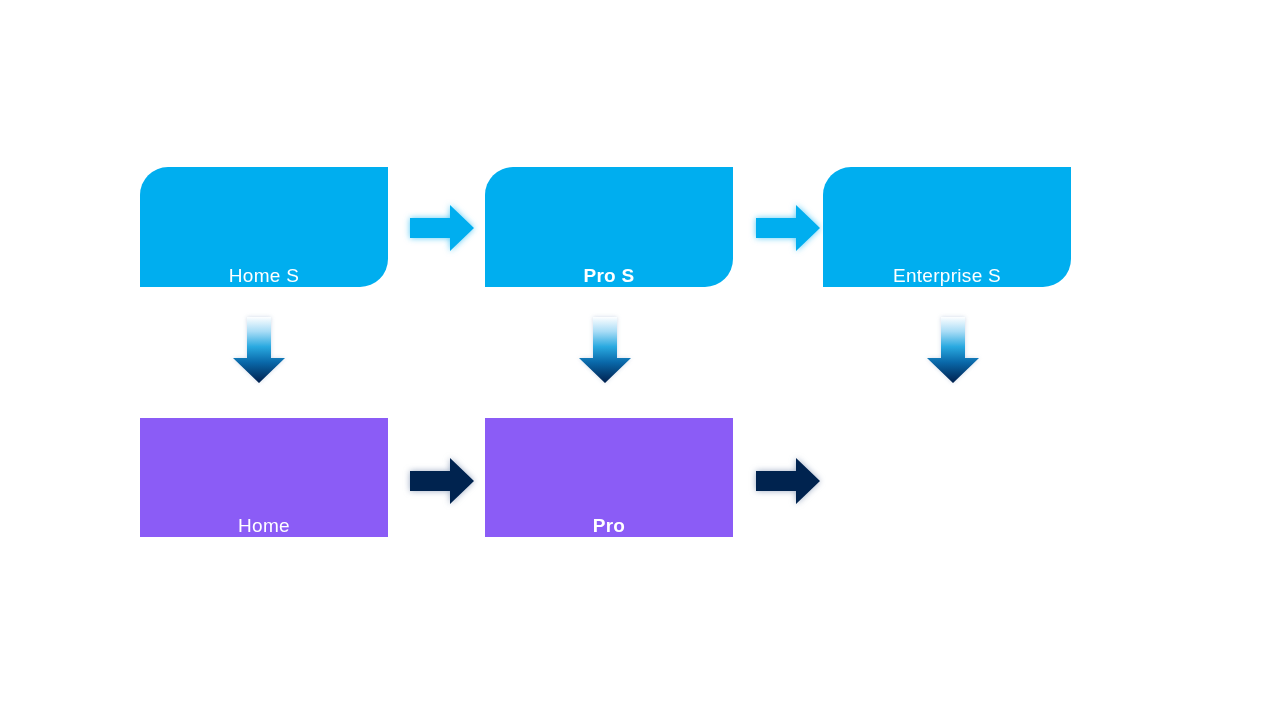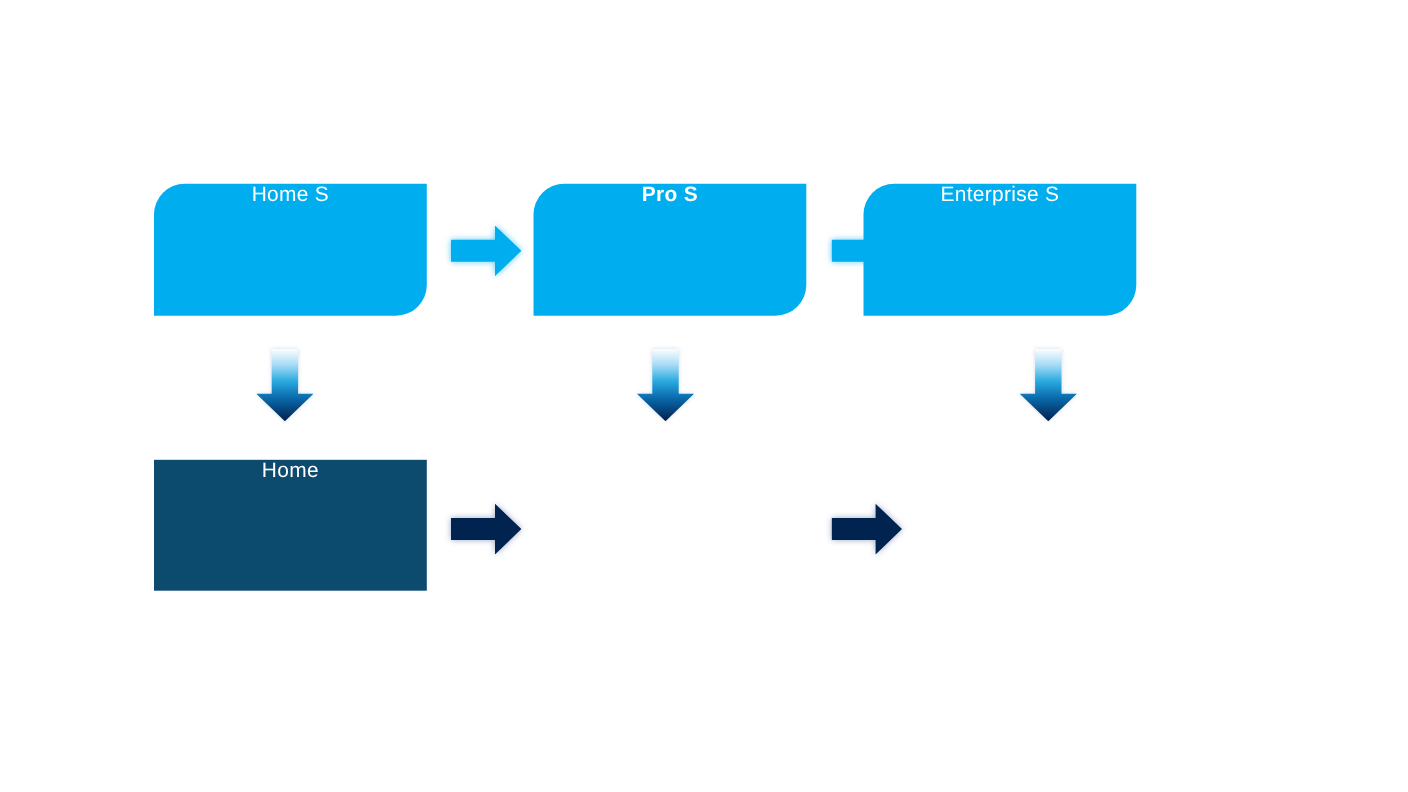--- a/index.html
+++ b/index.html
@@ -11,44 +11,44 @@
   .canvas {
     position: relative;
     width: 1280px;
     height: 720px;
     background: #ffffff;
     overflow: hidden;
   }
   .node {
     position: absolute;
     display: flex;
-    align-items: flex-start;
+    align-items: flex-end;
     justify-content: center;
     color: #ffffff;
     font-size: 19px;
     font-weight: 400;
     letter-spacing: 0.3px;
   }
   .node.source {
     width: 248px;
     height: 120px;
     top: 167px;
     background: #00AEEF;
     border-radius: 28px 0 28px 0;
   }
   .node.target {
     width: 248px;
     height: 119px;
     top: 418px;
-    background: #0c4a6e;
+    background: #8b5cf6;
     border-radius: 0;
   }
   .col1 { left: 140px; }
   .col2 { left: 485px; font-weight: bold; }
-  .col3 { left: 785px; }
+  .col3 { left: 823px; }
   .arrow-wrap {
     position: absolute;
     line-height: 0;
   }
   .right-arrow-top svg {
     filter: drop-shadow(0 0 3px rgba(0, 174, 239, 0.65));
   }
   .right-arrow-bottom svg {
     filter: drop-shadow(0 0 3px rgba(90, 115, 155, 0.6));
   }
@@ -73,20 +73,23 @@
   </div>
   <div class="node source col2">
     <span>Pro S</span>
   </div>
   <div class="node source col3">
     <span>Enterprise S</span>
   </div>
 
   <div class="node target col1">
     <span>Home</span>
+  </div>
+  <div class="node target col2">
+    <span>Pro</span>
   </div>
 
   <div class="arrow-wrap right-arrow-top ra1t">
     <svg width="64" height="46" viewBox="0 0 64 46">
       <polygon points="0,13 40,13 40,0 64,23 40,46 40,33 0,33" fill="#00AEEF"></polygon>
     </svg>
   </div>
   <div class="arrow-wrap right-arrow-top ra2t">
     <svg width="64" height="46" viewBox="0 0 64 46">
       <polygon points="0,13 40,13 40,0 64,23 40,46 40,33 0,33" fill="#00AEEF"></polygon>

